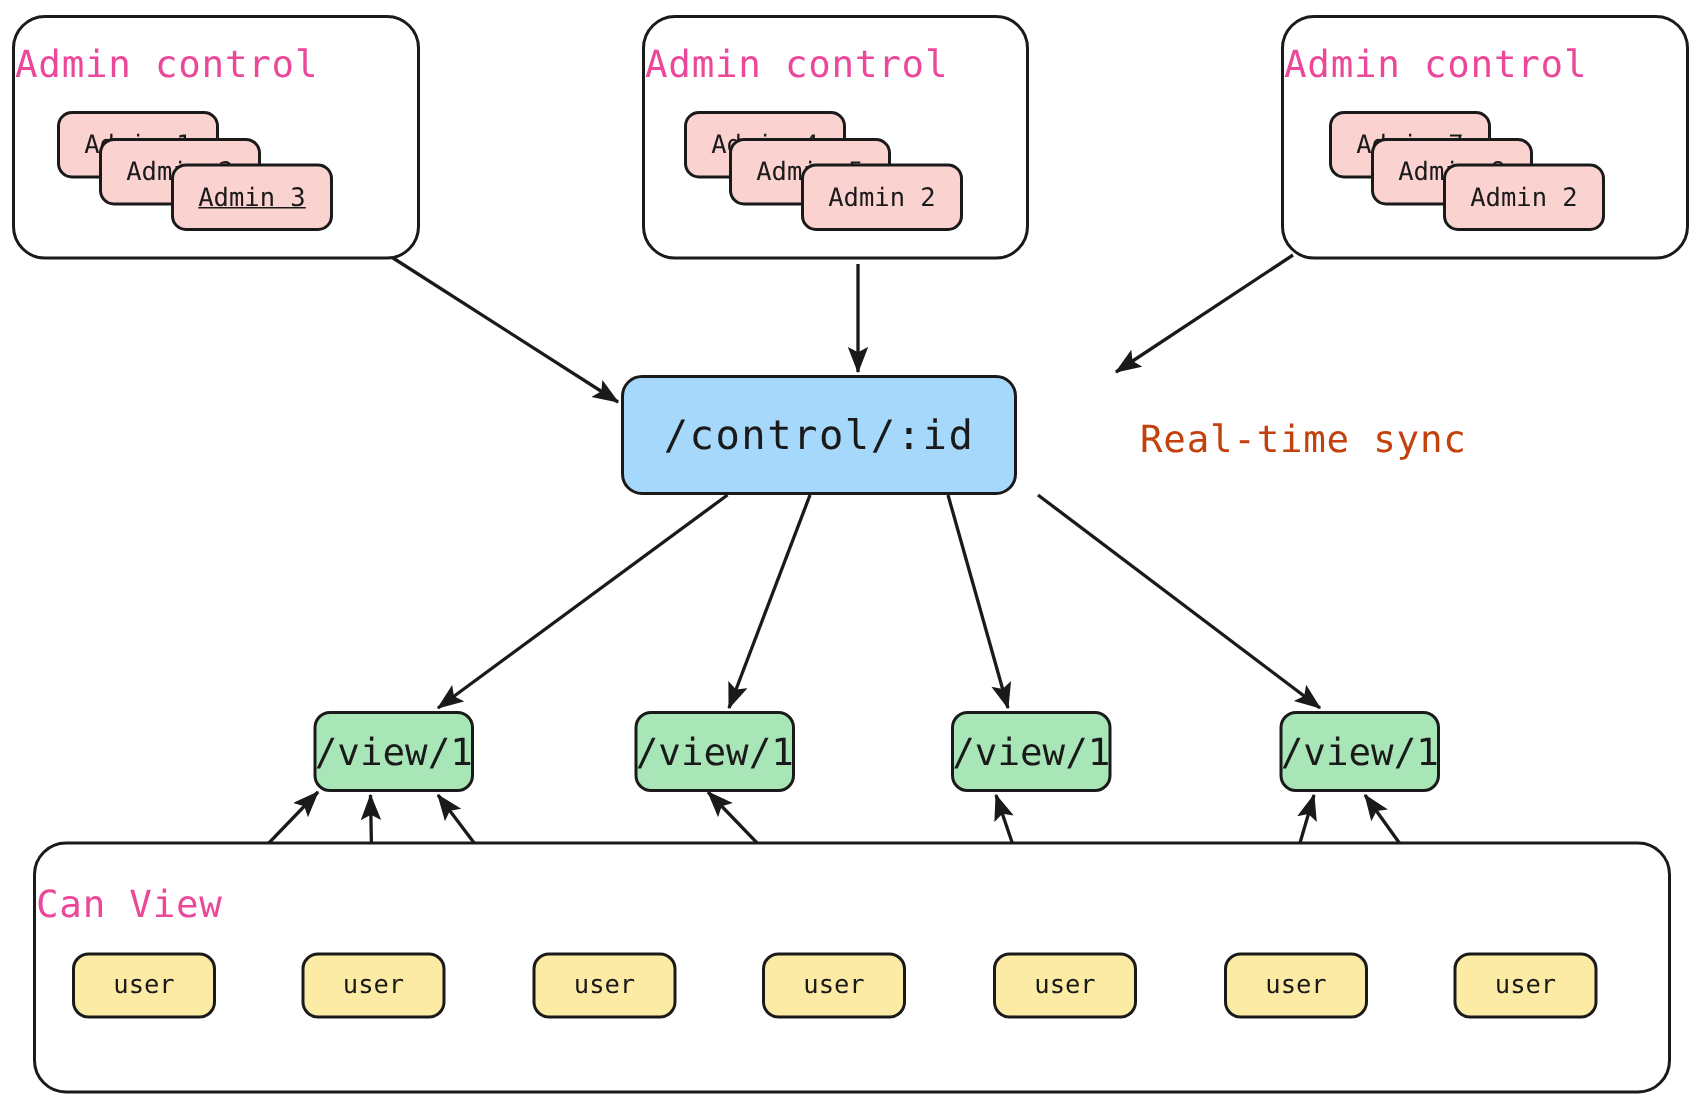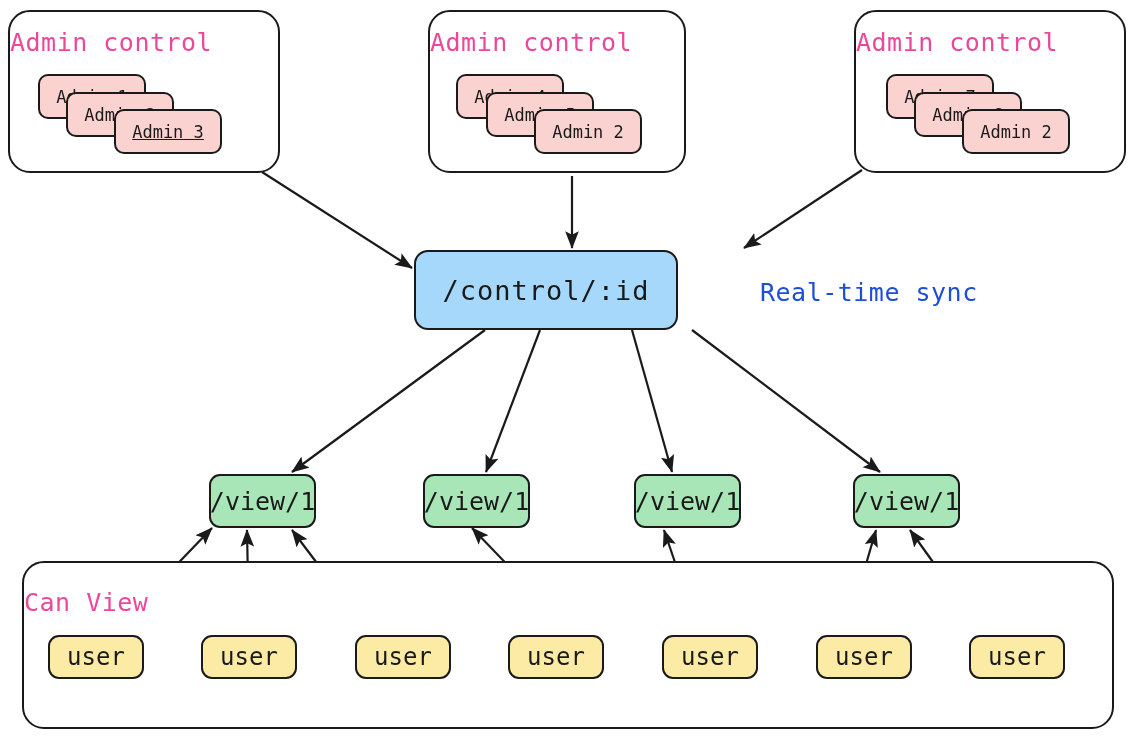--- a/index.html
+++ b/index.html
@@ -76,27 +76,27 @@
 
   .view-node {
     background: #a8e6b8;
     border-radius: 11px;
     font-size: 25px;
   }
 
   .user-node {
     background: #fceba4;
     border-radius: 11px;
-    font-size: 24px;
+    font-size: 17px;
   }
 
   .sync-label {
     position: absolute;
     font-size: 25px;
-    color: #1d4ed8;
+    color: #c2410c;
     white-space: nowrap;
     letter-spacing: 0.5px;
   }
 </style>
 </head>
 <body>
 
 <div id="stage">
 
   <svg id="edges" viewBox="0 0 1136 739" width="1136" height="739">

